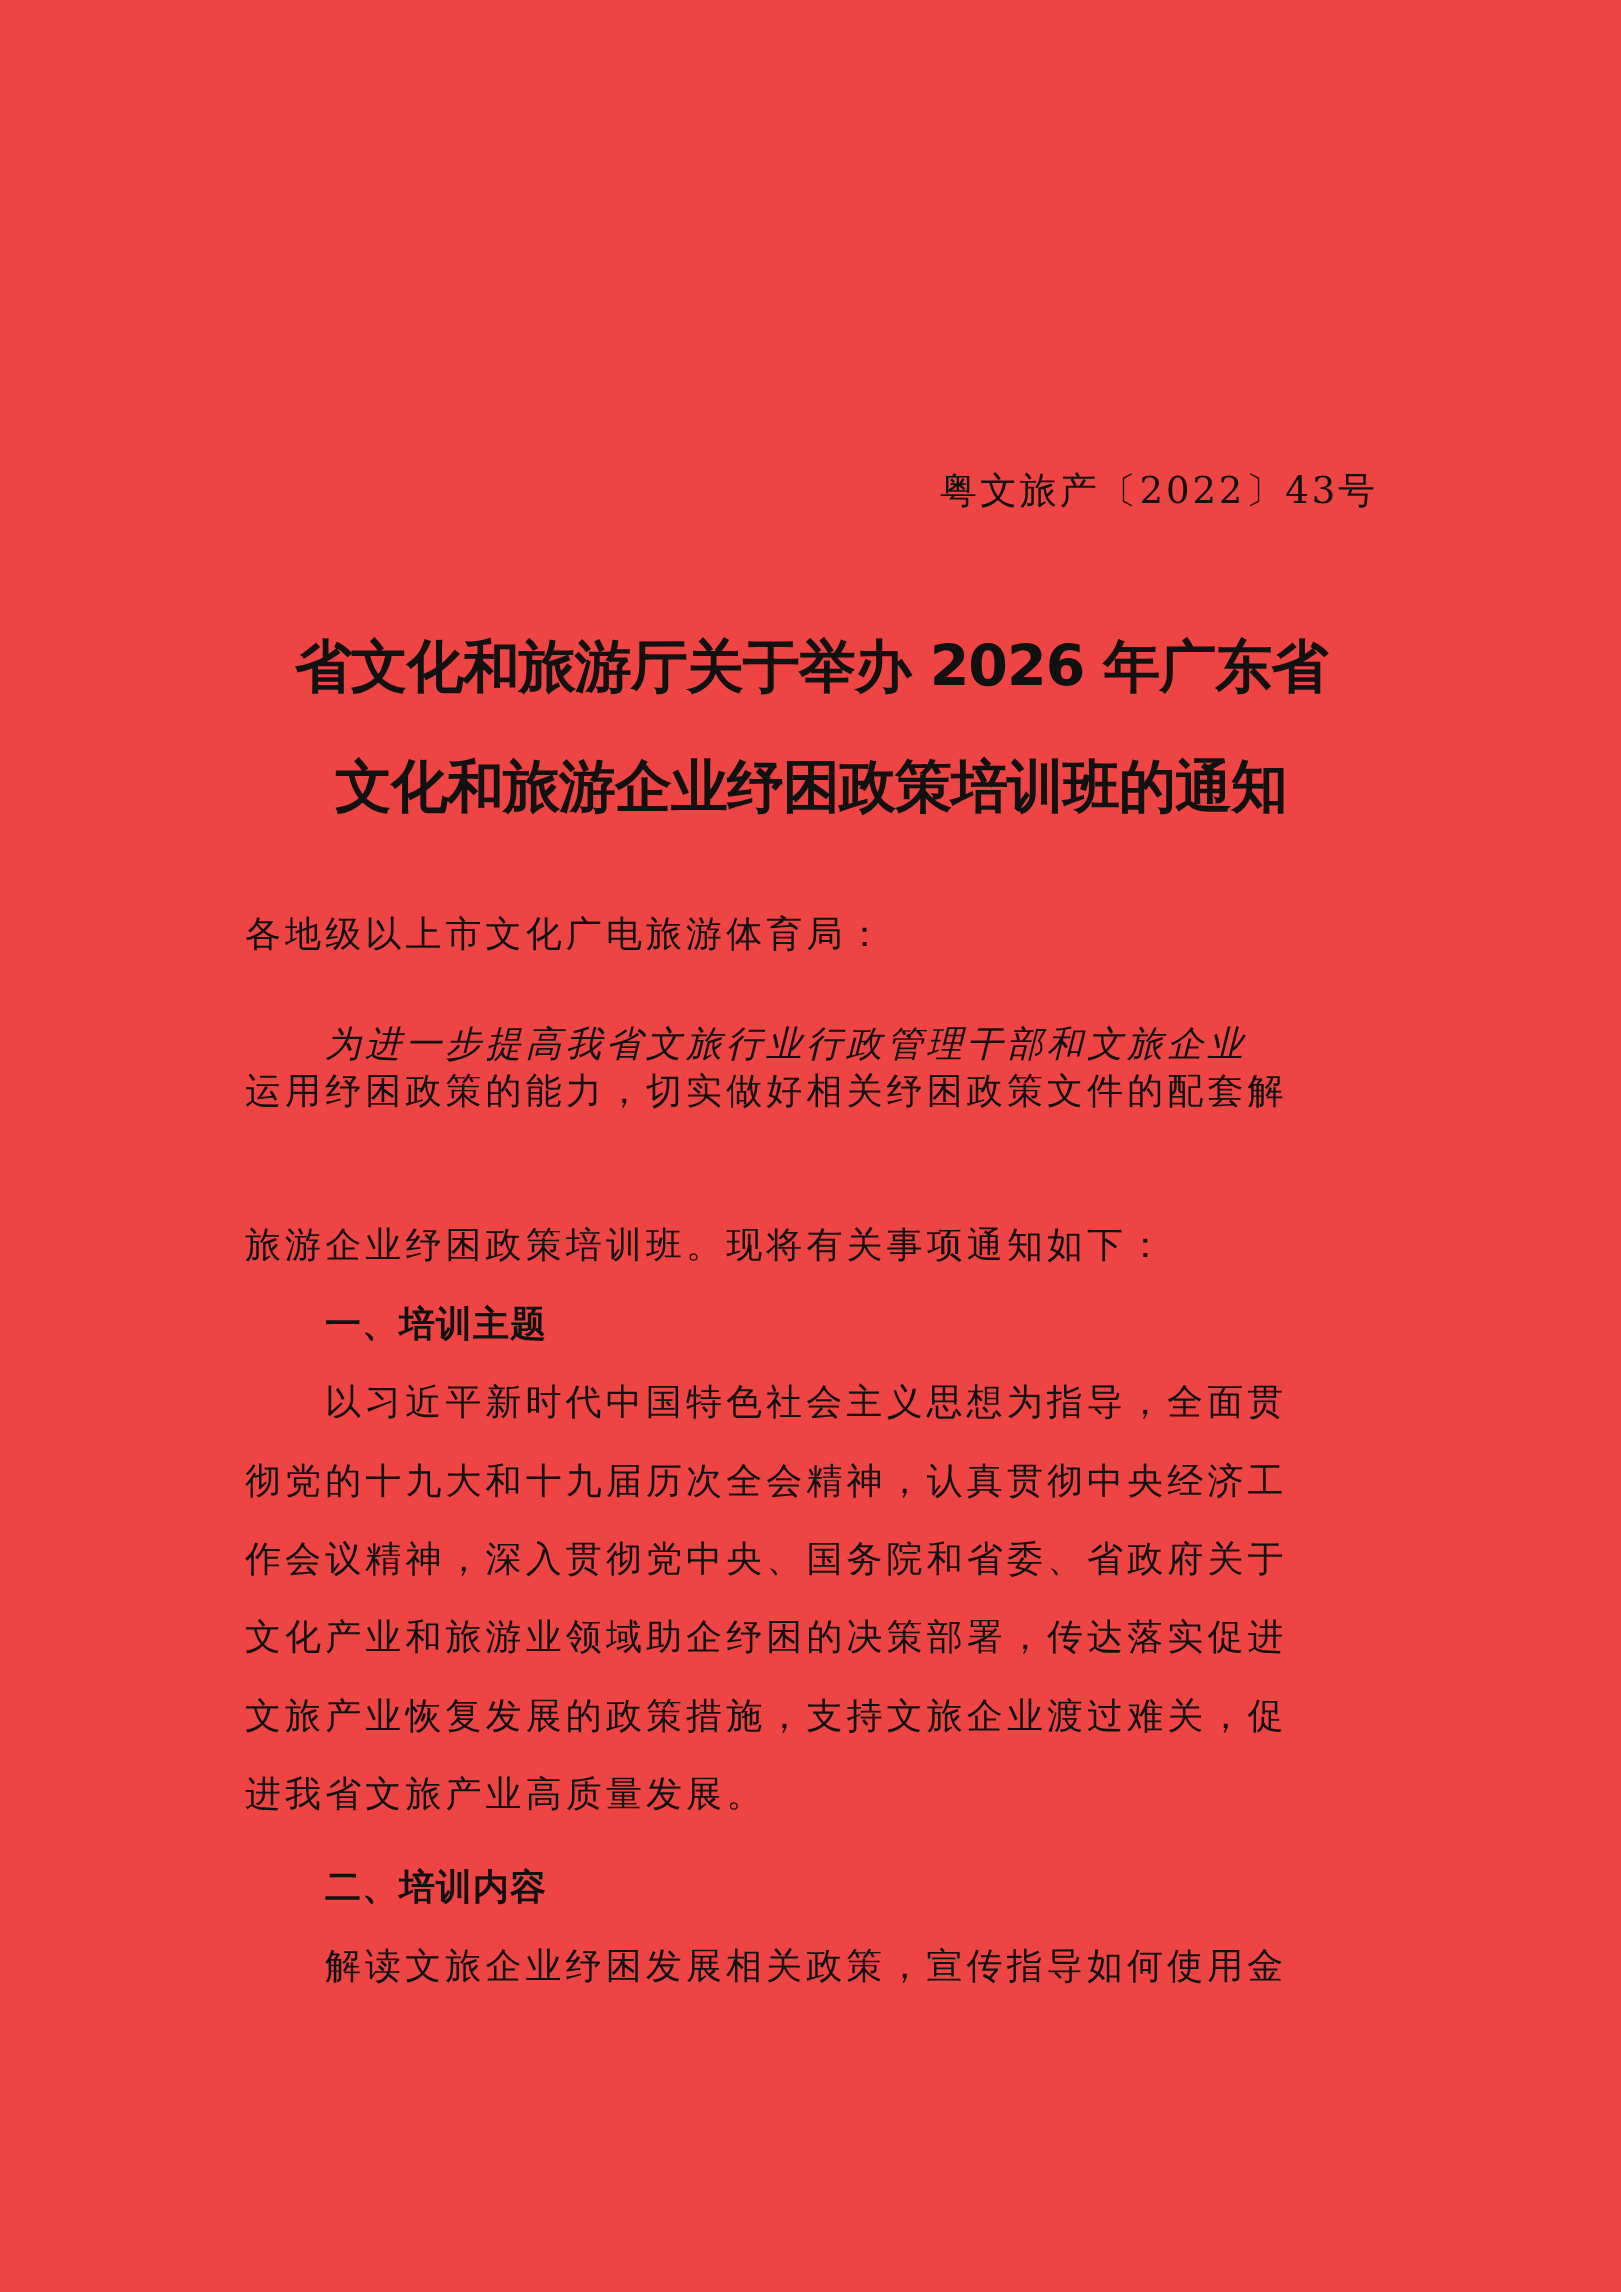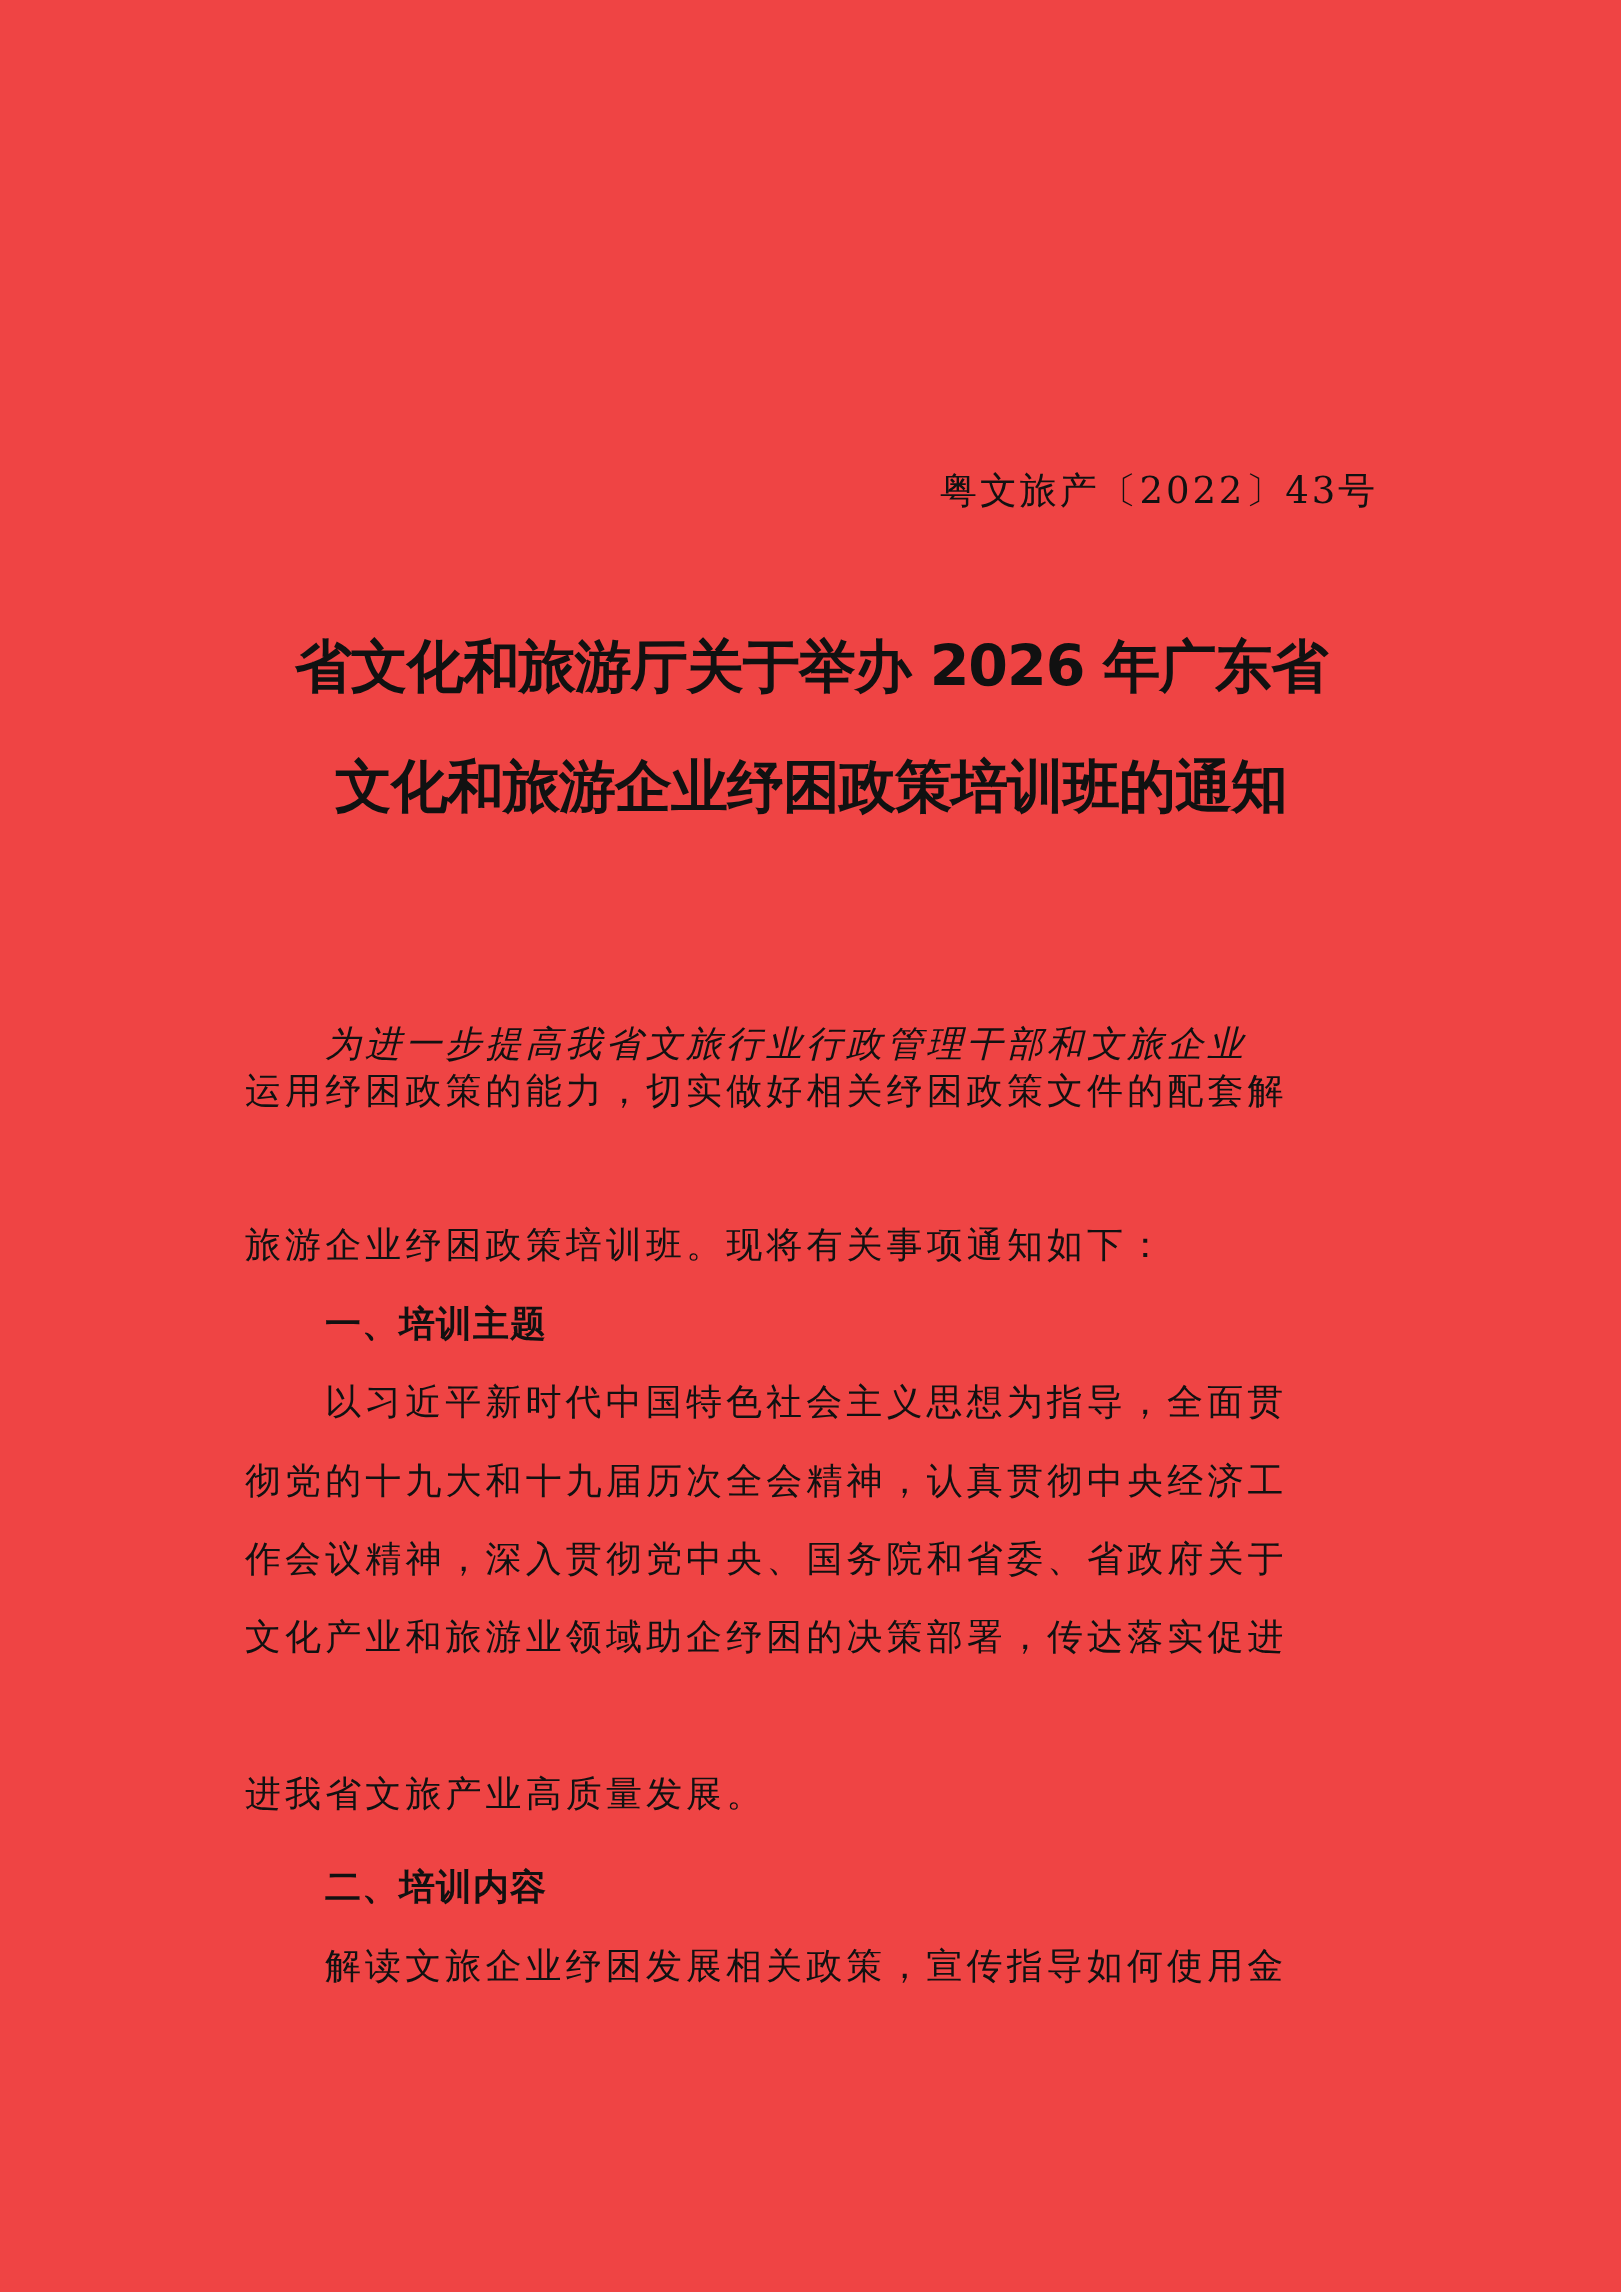--- a/index.html
+++ b/index.html
@@ -73,31 +73,33 @@
 </head>
 <body>
 
 <div class="page">
 
   <div class="doc-number">粤文旅产〔2022〕43号</div>
 
   <div class="title l1">省文化和旅游厅关于举办 2026 年广东省</div>
   <div class="title l2">文化和旅游企业纾困政策培训班的通知</div>
 
+  <div class="body-line" style="top:904px;">各地级以上市文化广电旅游体育局：</div>
 
   <div class="body-line indent" style="top:1014px;font-style:italic;">为进一步提高我省文旅行业行政管理干部和文旅企业</div>
   <div class="body-line" style="top:1061px;">运用纾困政策的能力，切实做好相关纾困政策文件的配套解</div>
   <div class="body-line" style="top:1215px;">旅游企业纾困政策培训班。现将有关事项通知如下：</div>
 
   <div class="heading" style="top:1294px;">一、培训主题</div>
 
   <div class="body-line" style="top:1451px;">彻党的十九大和十九届历次全会精神，认真贯彻中央经济工</div>
   <div class="body-line indent" style="top:1372px;">以习近平新时代中国特色社会主义思想为指导，全面贯</div>
   <div class="body-line" style="top:1529px;">作会议精神，深入贯彻党中央、国务院和省委、省政府关于</div>
   <div class="body-line" style="top:1607px;">文化产业和旅游业领域助企纾困的决策部署，传达落实促进</div>
+  <div class="body-line" style="top:1686px;">文旅产业恢复发展的政策措施，支持文旅企业渡过难关，促</div>
   <div class="body-line" style="top:1764px;">进我省文旅产业高质量发展。</div>
 
   <div class="heading" style="top:1857px;">二、培训内容</div>
 
   <div class="body-line indent" style="top:1936px;">解读文旅企业纾困发展相关政策，宣传指导如何使用金</div>
 
 </div>
 
 
 </body></html>

